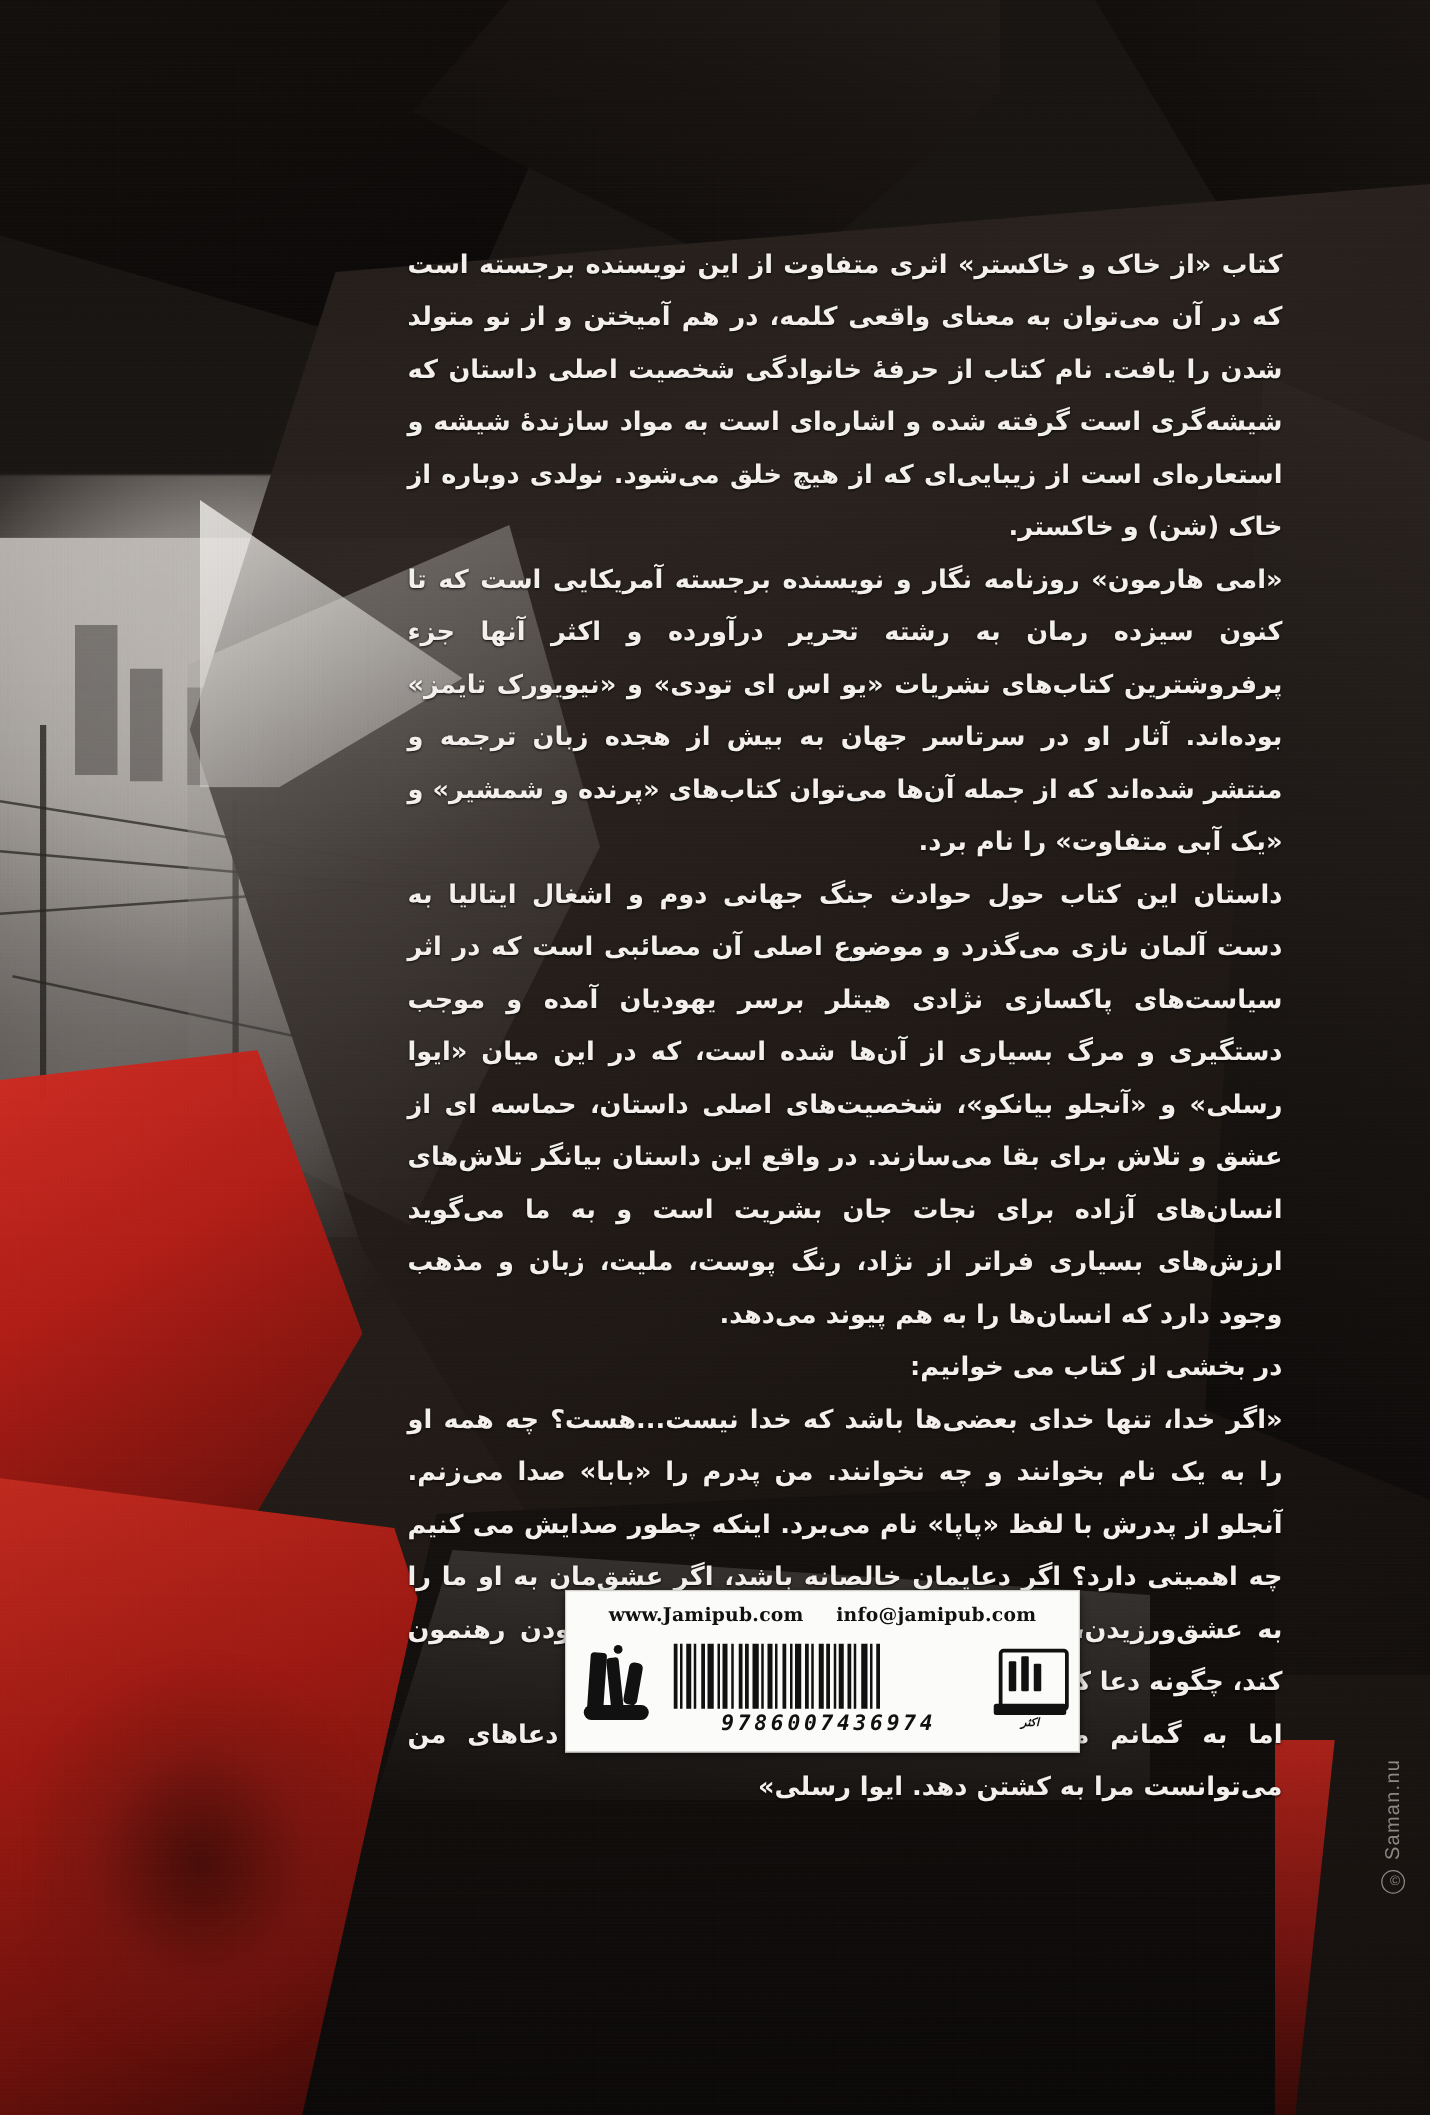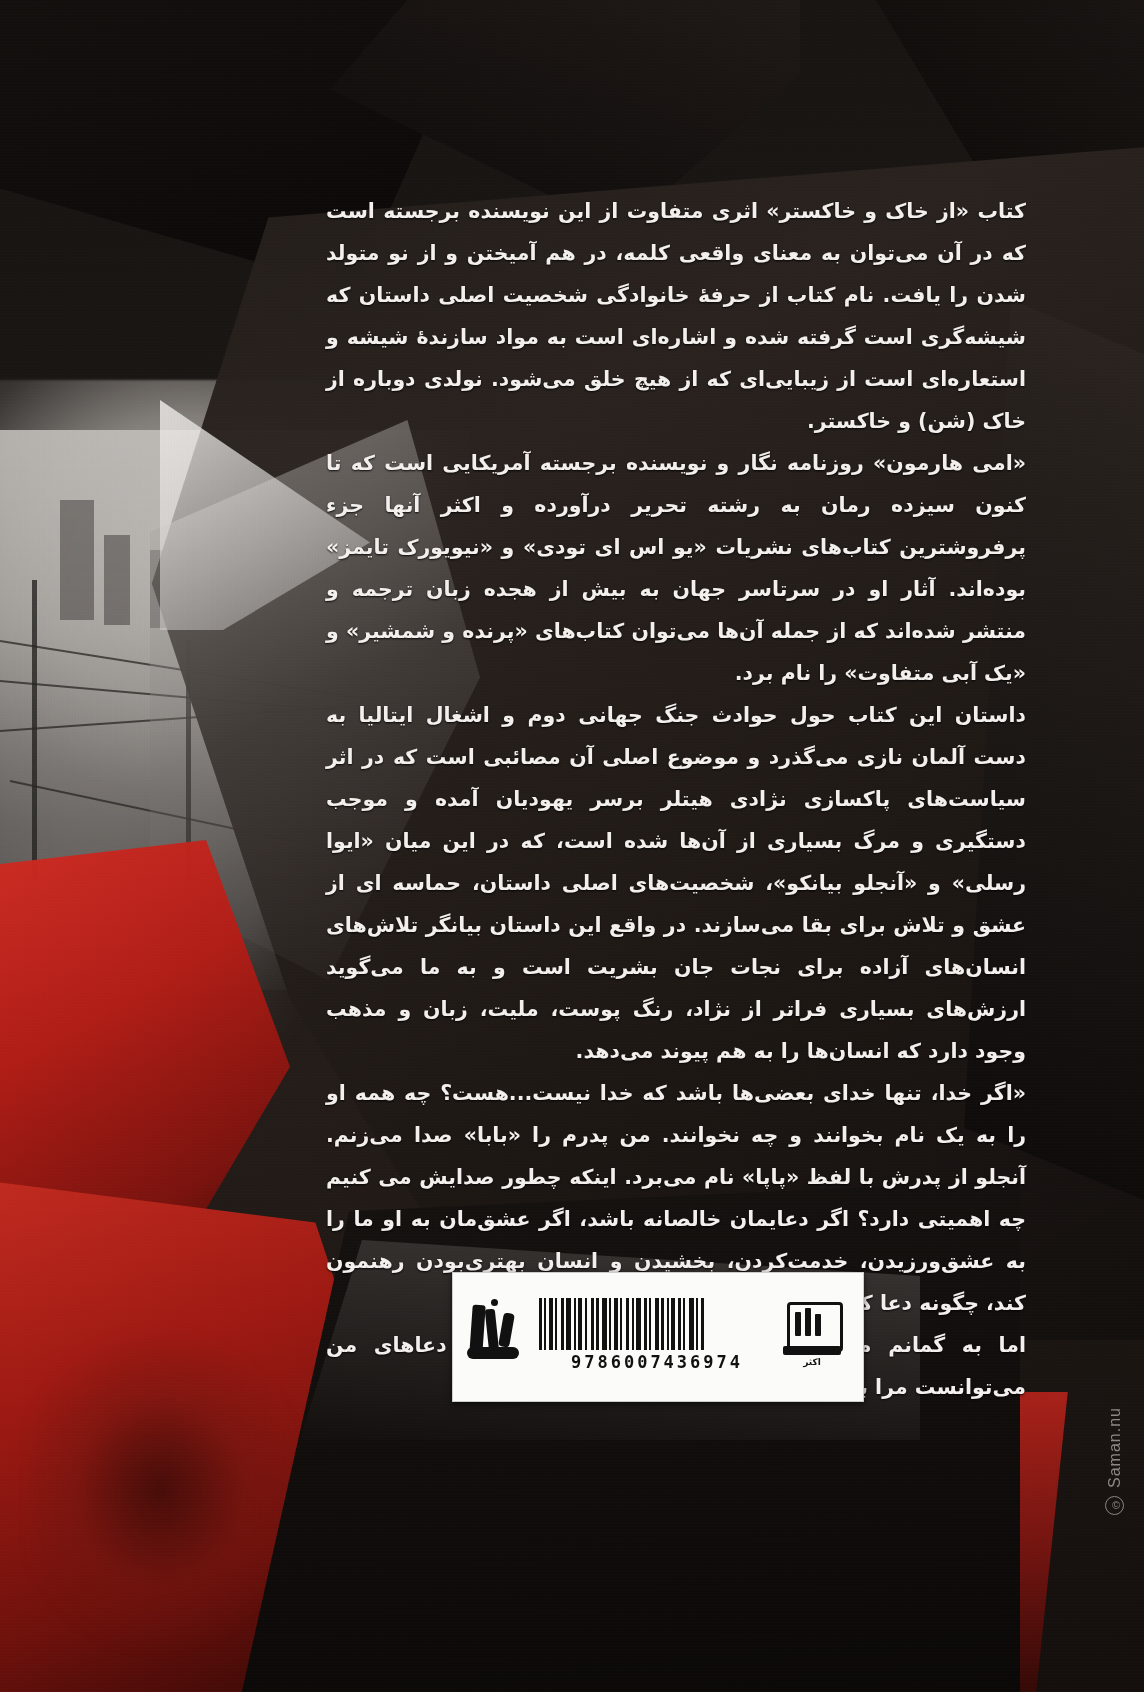--- a/index.html
+++ b/index.html
@@ -220,21 +220,22 @@
     font-weight: 700;
     font-size: 15px;
     letter-spacing: 0.2px;
     padding-top: 4px;
   }
   .pub-body {
     flex: 1;
     display: flex;
     align-items: center;
     justify-content: flex-end;
-    padding: 0 20px 4px 8px;
+    padding: 0 8px 4px 8px;
+    font-style: italic;
   }
 
   .jami-logo {
     width: 72px;
     height: 72px;
     position: relative;
     flex: 0 0 auto;
   }
   .jami-logo .ink {
     position: absolute;
@@ -379,25 +380,30 @@
 
   <div class="shard shard-bottom-dark"></div>
   <div class="shard shard-bottom-grey"></div>
 
   <div class="grain"></div>
 
   <div class="blurb">
     <p>کتاب «از خاک و خاکستر» اثری متفاوت از این نویسنده برجسته است که در آن می‌توان به معنای واقعی کلمه، در هم آمیختن و از نو متولد شدن را یافت. نام کتاب از حرفۀ خانوادگی شخصیت اصلی داستان که شیشه‌گری است گرفته شده و اشاره‌ای است به مواد سازندۀ شیشه و استعاره‌ای است از زیبایی‌ای که از هیچ خلق می‌شود. نولدی دوباره از خاک (شن) و خاکستر.</p>
     <p>«امی هارمون» روزنامه نگار و نویسنده برجسته آمریکایی است که تا کنون سیزده رمان به رشته تحریر درآورده و اکثر آنها جزء پرفروشترین کتاب‌های نشریات «یو اس ای تودی» و «نیویورک تایمز» بوده‌اند. آثار او در سرتاسر جهان به بیش از هجده زبان ترجمه و منتشر شده‌اند که از جمله آن‌ها می‌توان کتاب‌های «پرنده و شمشیر» و «یک آبی متفاوت» را نام برد.</p>
     <p>داستان این کتاب حول حوادث جنگ جهانی دوم و اشغال ایتالیا به دست آلمان نازی می‌گذرد و موضوع اصلی آن مصائبی است که در اثر سیاست‌های پاکسازی نژادی هیتلر برسر یهودیان آمده و موجب دستگیری و مرگ بسیاری از آن‌ها شده است، که در این میان «ایوا رسلی» و «آنجلو بیانکو»، شخصیت‌های اصلی داستان، حماسه ای از عشق و تلاش برای بقا می‌سازند. در واقع این داستان بیانگر تلاش‌های انسان‌های آزاده برای نجات جان بشریت است و به ما می‌گوید ارزش‌های بسیاری فراتر از نژاد، رنگ پوست، ملیت، زبان و مذهب وجود دارد که انسان‌ها را به هم پیوند می‌دهد.</p>
+    <p class="q-last">در بخشی از کتاب می خوانیم:</p>
     <p>«اگر خدا، تنها خدای بعضی‌ها باشد که خدا نیست...هست؟ چه همه او را به یک نام بخوانند و چه نخوانند. من پدرم را «بابا» صدا می‌زنم. آنجلو از پدرش با لفظ «پاپا» نام می‌برد. اینکه چطور صدایش می کنیم چه اهمیتی دارد؟ اگر دعایمان خالصانه باشد، اگر عشق‌مان به او ما را به عشق‌ورزیدن، خدمت‌کردن، بخشیدن و انسان بهتری‌بودن رهنمون کند، چگونه دعا کردن‌مان چه اهمیتی دارد؟</p>
     <p class="q-last">اما به گمانم مهم باشد. متأسفانه، هست؛ زیرا که دعاهای من می‌توانست مرا به کشتن دهد.  ایوا رسلی»</p>
   </div>
 
   <div class="pub-panel">
+    <div class="pub-urls">
+      <span>www.Jamipub.com</span>
+      <span>info@jamipub.com</span>
+    </div>
     <div class="pub-body">
 
       <div class="jami-logo">
         <div class="ink dot" style="position:absolute;"></div>
         <div class="ink j1"></div>
         <div class="ink j2"></div>
         <div class="ink j4"></div>
         <div class="ink j3"></div>
       </div>
 

